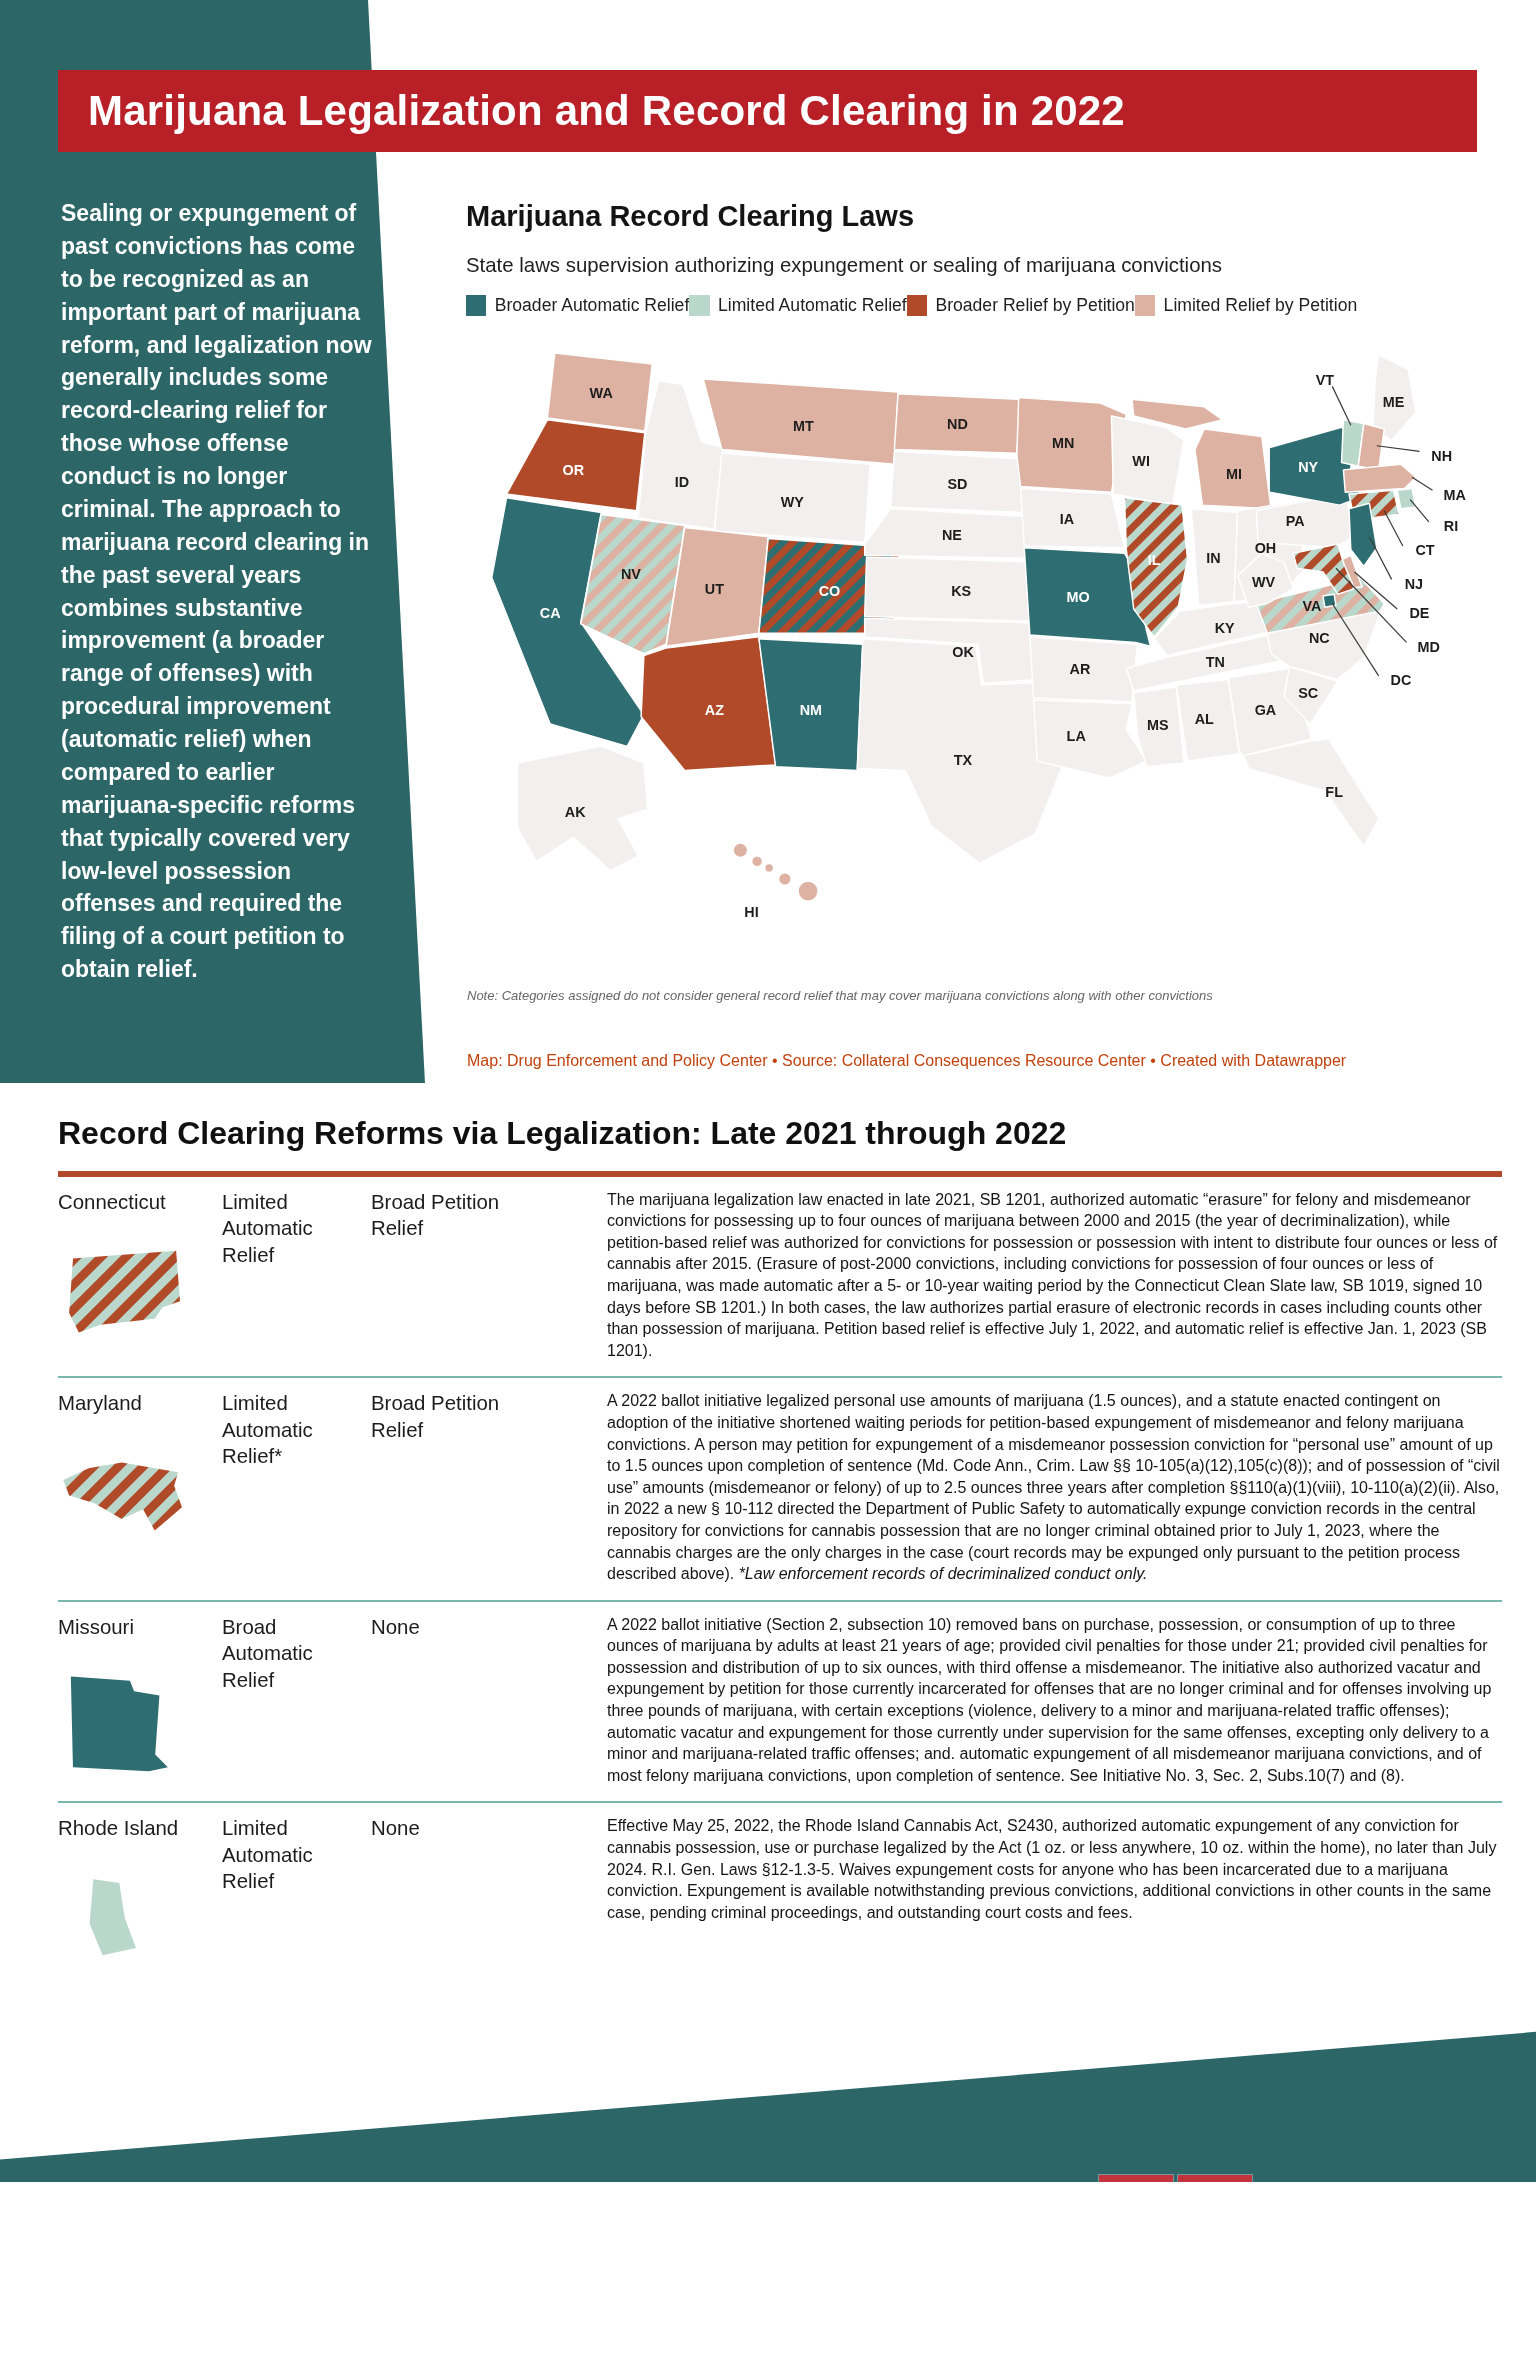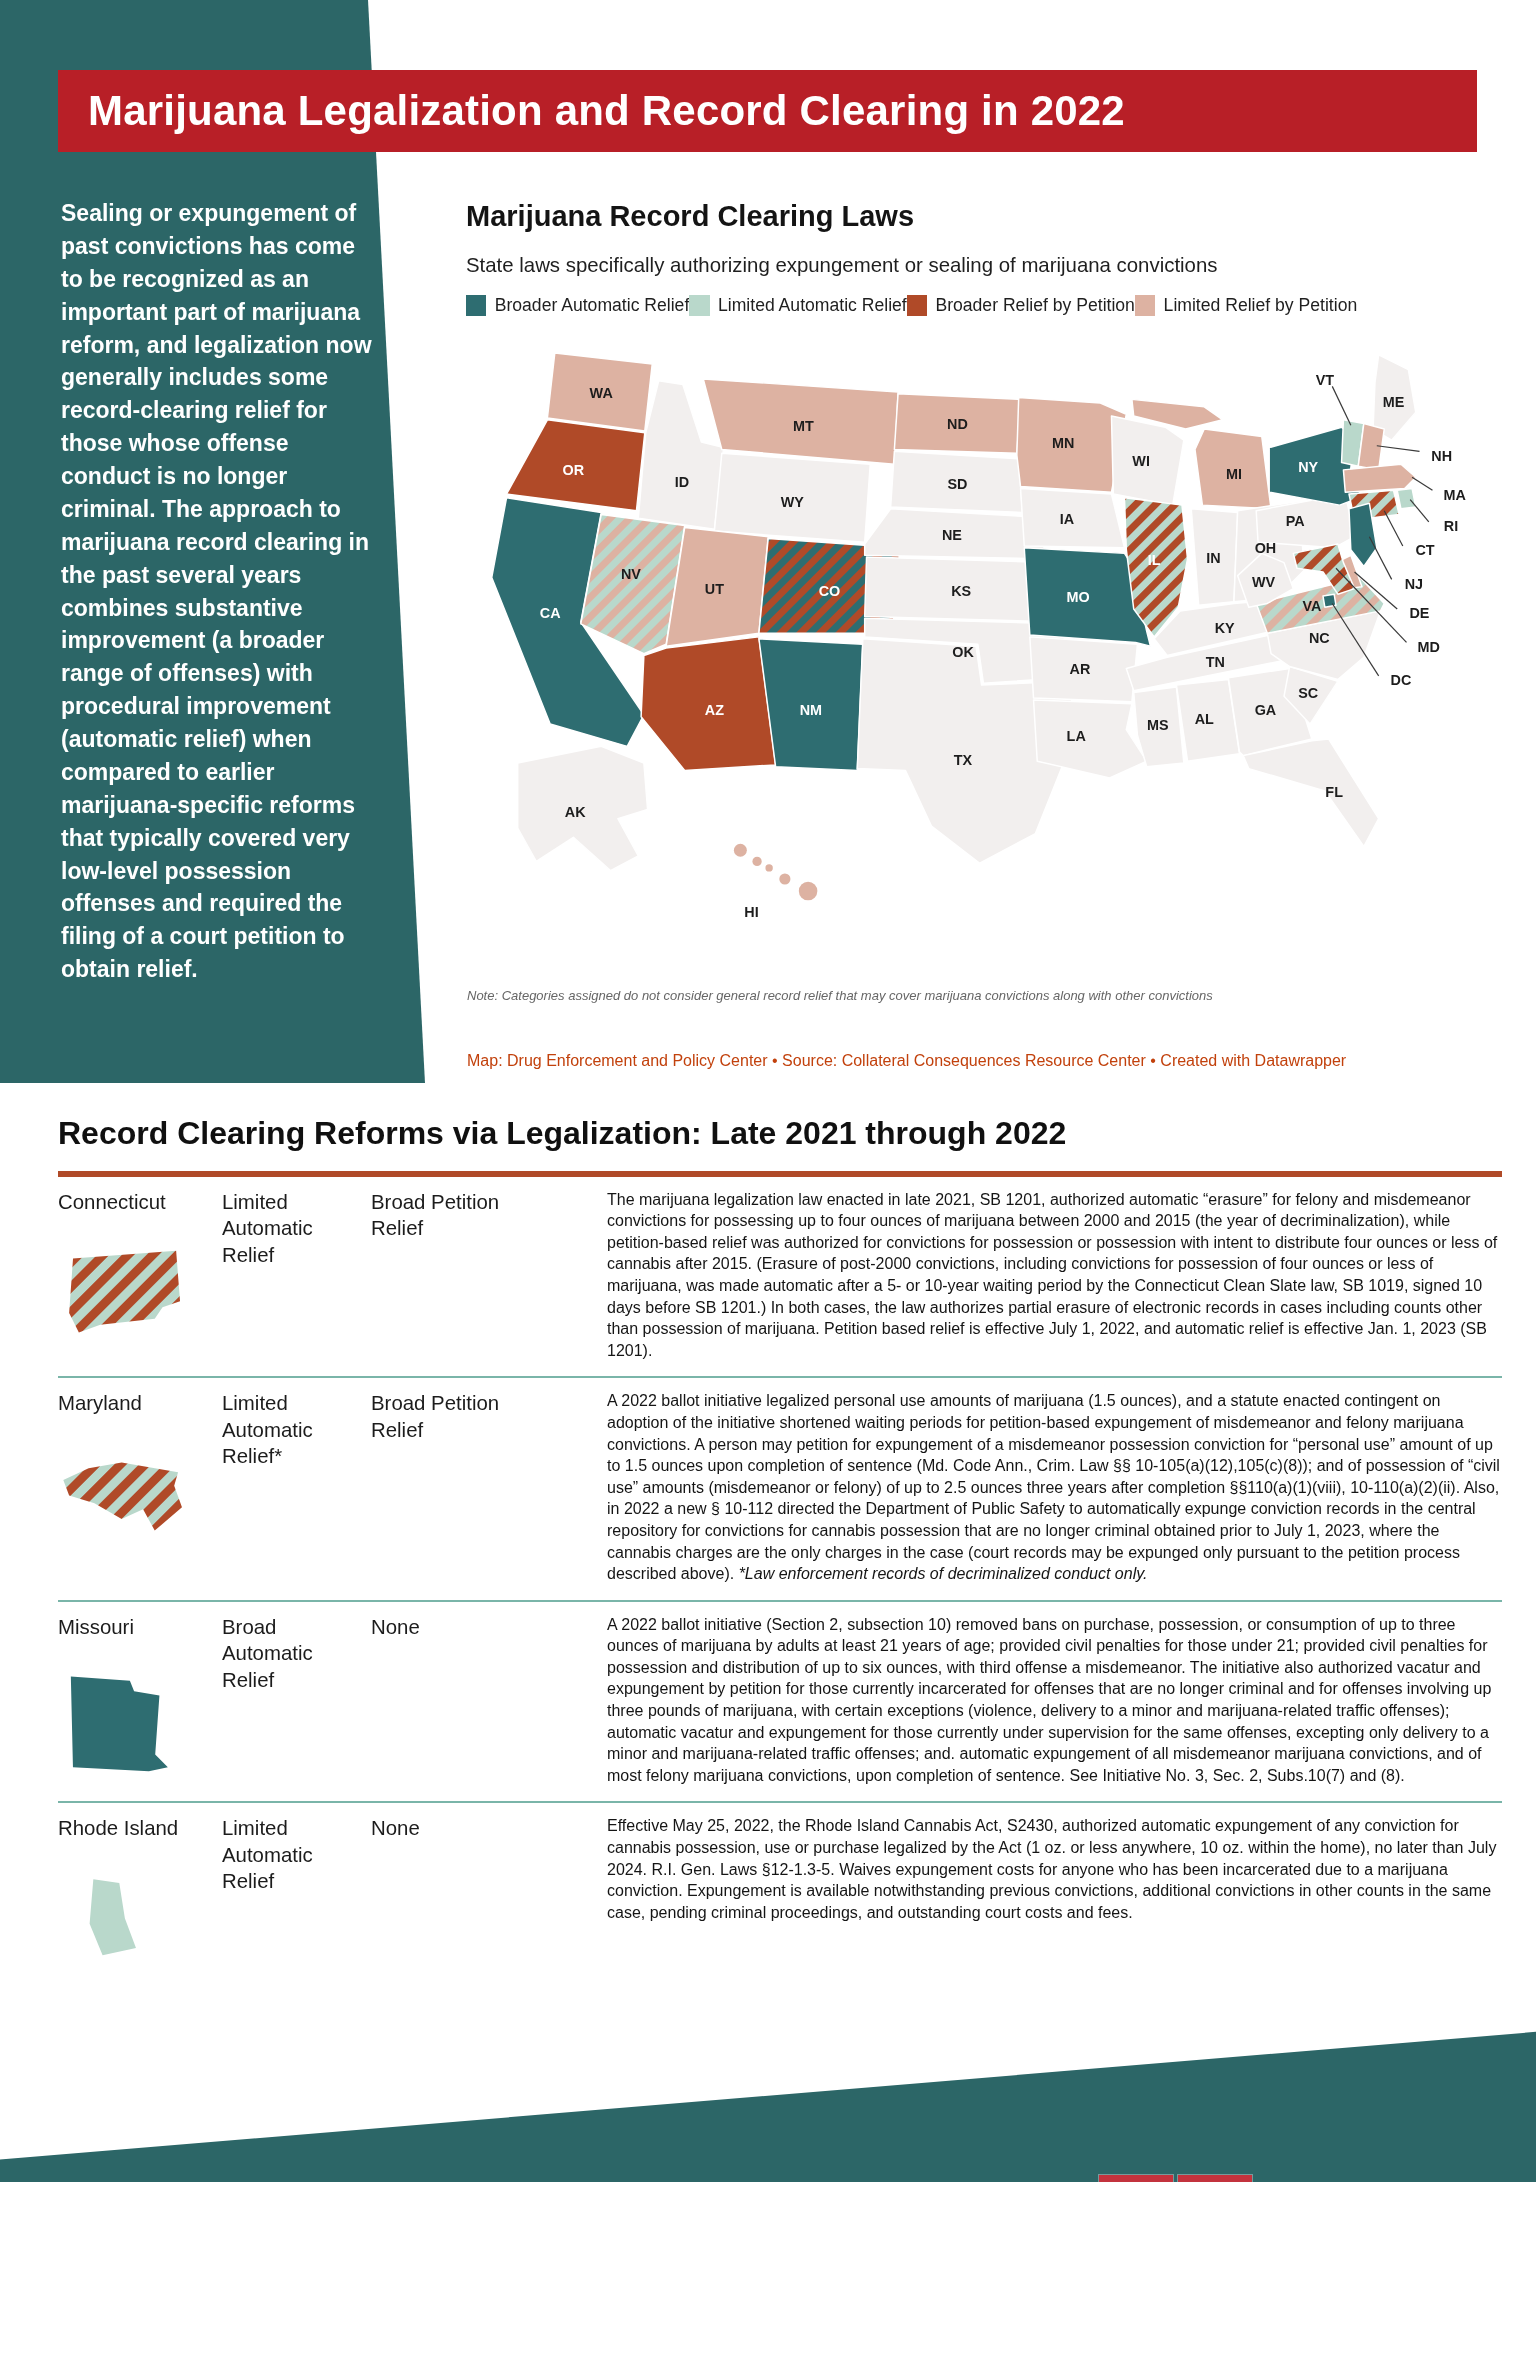--- a/index.html
+++ b/index.html
@@ -68,21 +68,21 @@
 
   <div class="sidebar" fill="#2c6667" style="background-color: rgb(44, 102, 103);"></div>
 
   <div class="banner" fill="#b81f27" style="background-color: rgb(184, 31, 39);">
     <h1>Marijuana Legalization and Record Clearing in 2022</h1>
   </div>
 
   <div class="sidebar-text">Sealing or expungement of past convictions has come to be recognized as an important part of marijuana reform, and legalization now generally includes some record-clearing relief for those whose offense conduct is no longer criminal. The approach to marijuana record clearing in the past several years combines substantive improvement (a broader range of offenses) with procedural improvement (automatic relief) when compared to earlier marijuana-specific reforms that typically covered very low-level possession offenses and required the filing of a court petition to obtain relief.</div>
 
   <div class="map-title">Marijuana Record Clearing Laws</div>
-  <div class="map-sub">State laws specifically authorizing expungement or sealing of marijuana convictions</div>
+  <div class="map-sub">State laws supervision authorizing expungement or sealing of marijuana convictions</div>
 
   <div class="legend">
     <div class="item">
       <div class="sw" fill="#2e6d71" style="background-color: rgb(46, 109, 113);"></div>
       <span>Broader Automatic Relief</span>
     </div>
     <div class="item">
       <div class="sw" fill="#b9d8cb" style="background-color: rgb(185, 216, 203);"></div>
       <span>Limited Automatic Relief</span>
     </div>

